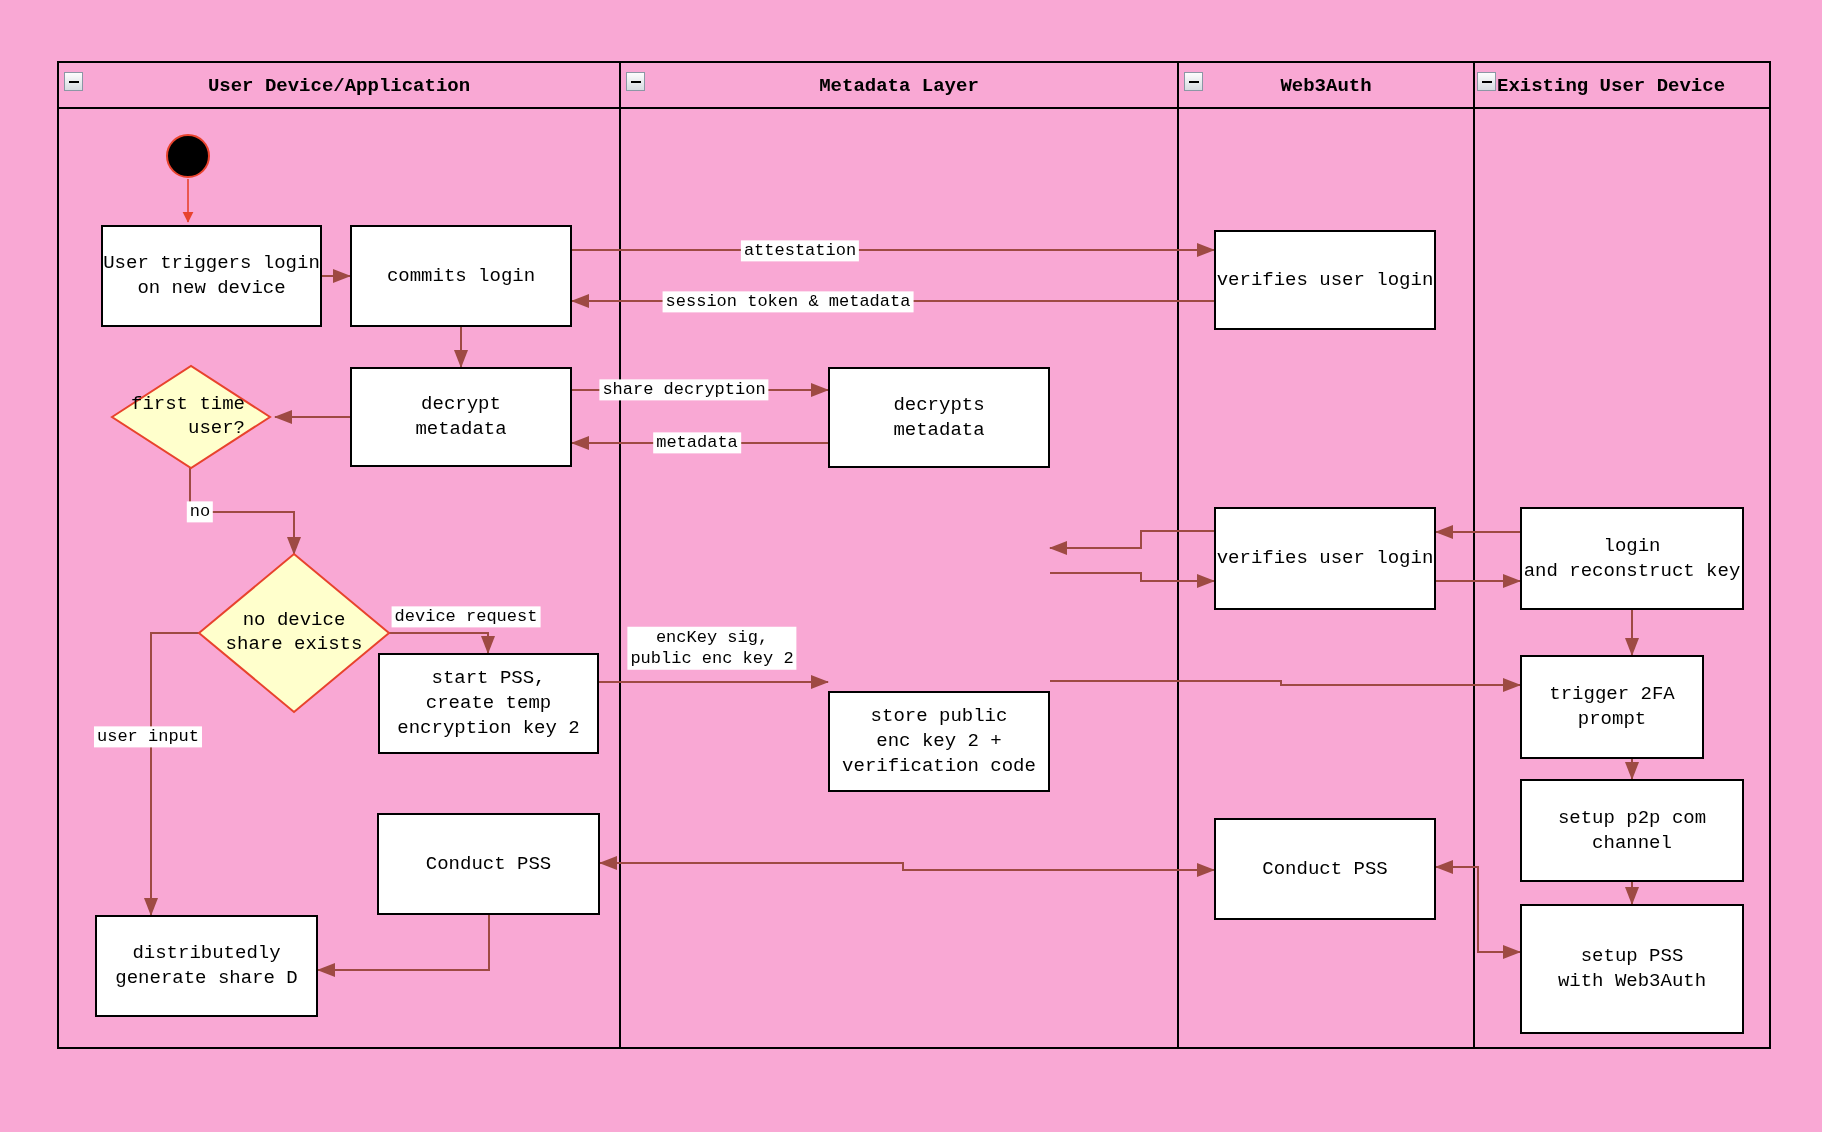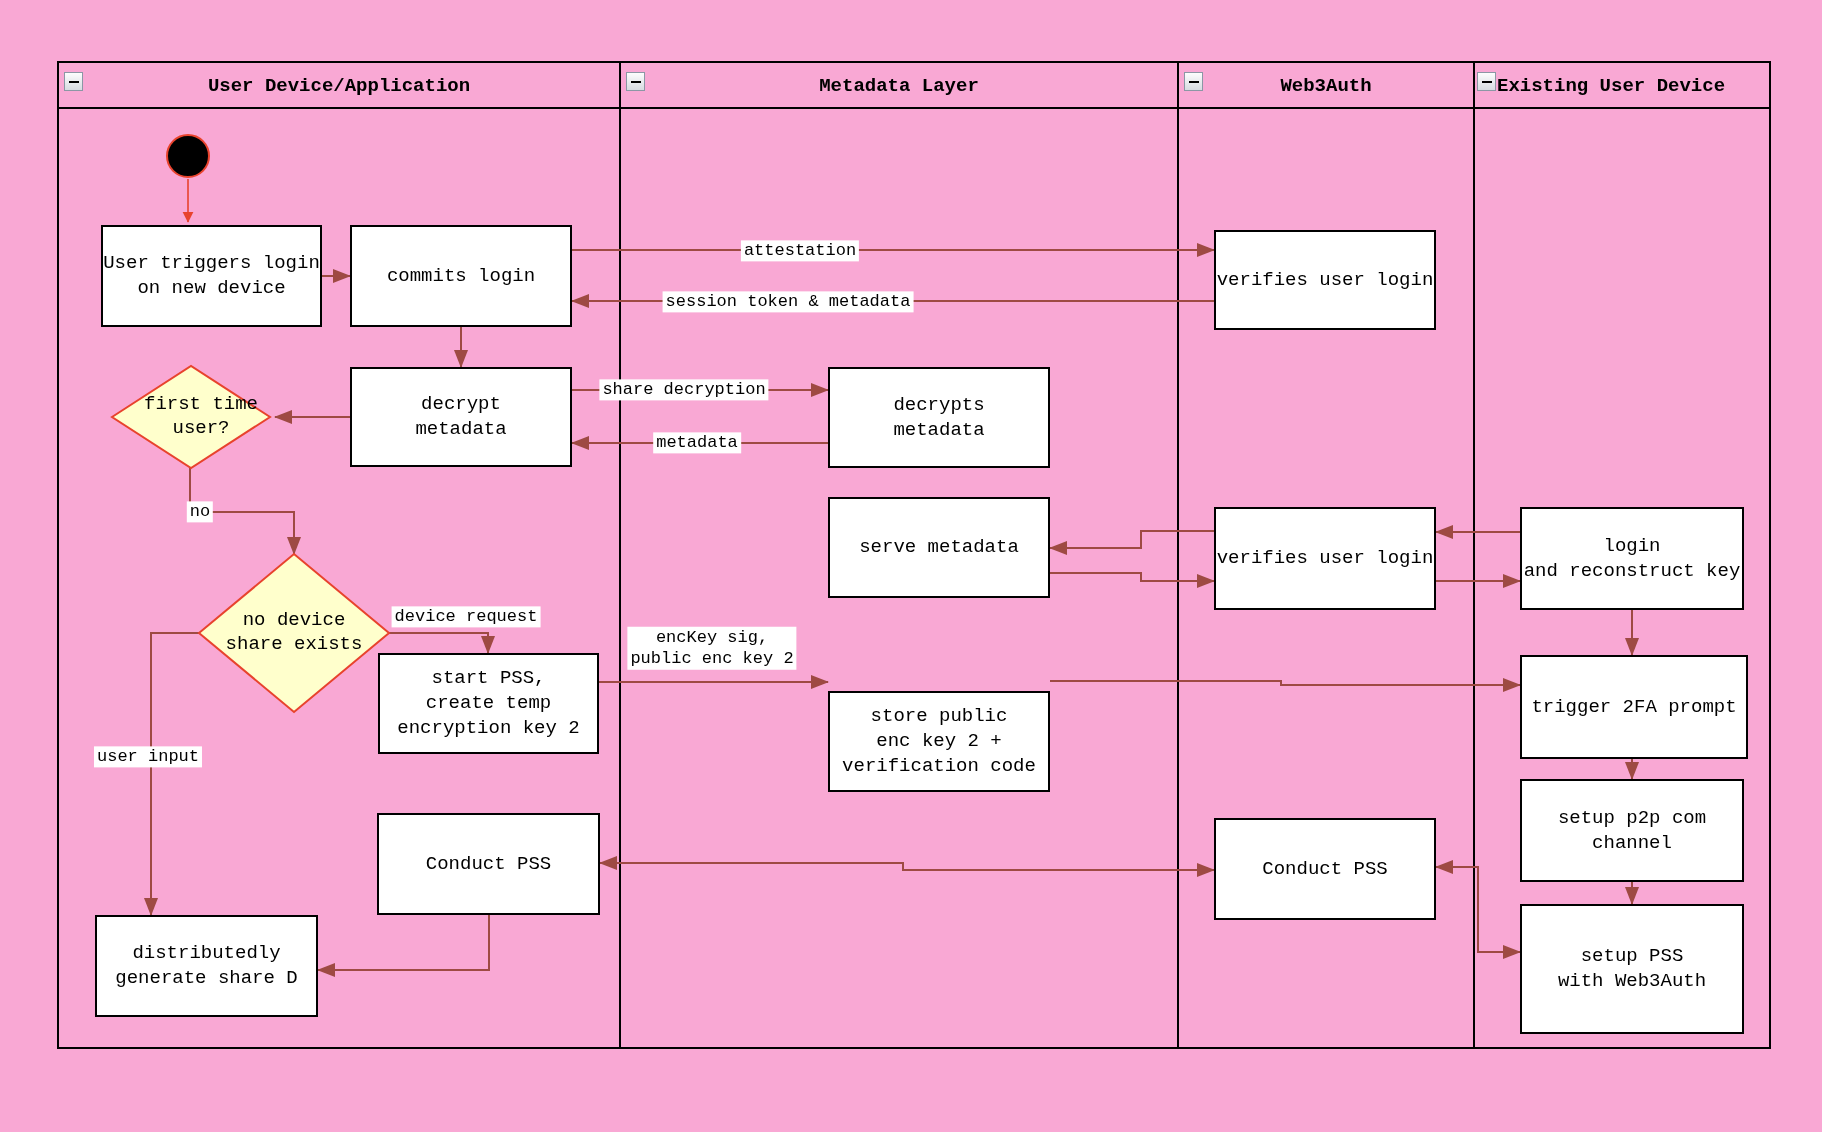--- a/index.html
+++ b/index.html
@@ -122,47 +122,46 @@
 on new device</div>
   <div class="node" style="left:350px;top:367px;width:222px;height:100px;">decrypt
 metadata</div>
   <div class="node" style="left:378px;top:653px;width:221px;height:101px;">start PSS,
 create temp
 encryption key 2</div>
   <div class="node" style="left:377px;top:813px;width:223px;height:102px;">Conduct PSS</div>
   <div class="node" style="left:95px;top:915px;width:223px;height:102px;">distributedly
 generate share D</div>
 
-  <div class="dlabel" style="left:201px;top:417px;">first time
+  <div class="dlabel" style="left:188px;top:417px;text-align:right;">first time
 user?</div>
   <div class="dlabel" style="left:294px;top:633px;">no device
 share exists</div>
 
   <div class="node" style="left:828px;top:367px;width:222px;height:101px;">decrypts
 metadata</div>
-  <div class="node" style="left:828px;top:497px;width:222px;height:101px;">serve metadata</div>
   <div class="node" style="left:828px;top:655px;width:222px;height:101px;margin-top:36px;">store public
 enc key 2 +
 verification code</div>
 
   <div class="node" style="left:1214px;top:230px;width:222px;height:100px;">verifies user login</div>
   <div class="node" style="left:1214px;top:507px;width:222px;height:103px;">verifies user login</div>
   <div class="node" style="left:1214px;top:818px;width:222px;height:102px;">Conduct PSS</div>
 
   <div class="node" style="left:1520px;top:507px;width:224px;height:103px;">login
 and reconstruct key</div>
-  <div class="node" style="left:1520px;top:655px;width:228px;height:104px;">trigger 2FA prompt</div>
+  <div class="node" style="left:1520px;top:655px;width:184px;height:104px;">trigger 2FA prompt</div>
   <div class="node" style="left:1520px;top:779px;width:224px;height:103px;">setup p2p com
 channel</div>
   <div class="node" style="left:1520px;top:904px;width:224px;height:130px;">setup PSS
 with Web3Auth</div>
 
   <div class="elabel" style="left:800px;top:251px;">attestation</div>
   <div class="elabel" style="left:788px;top:302px;">session token &amp; metadata</div>
   <div class="elabel" style="left:684px;top:390px;">share decryption</div>
   <div class="elabel" style="left:697px;top:443px;">metadata</div>
   <div class="elabel" style="left:200px;top:512px;">no</div>
   <div class="elabel" style="left:466px;top:617px;">device request</div>
-  <div class="elabel" style="left:148px;top:737px;margin-top:20px;">user input</div>
+  <div class="elabel" style="left:148px;top:737px;">user input</div>
   <div class="elabel" style="left:712px;top:648px;">encKey sig,
 public enc key 2</div>
 
 </div>
 
 </body></html>

